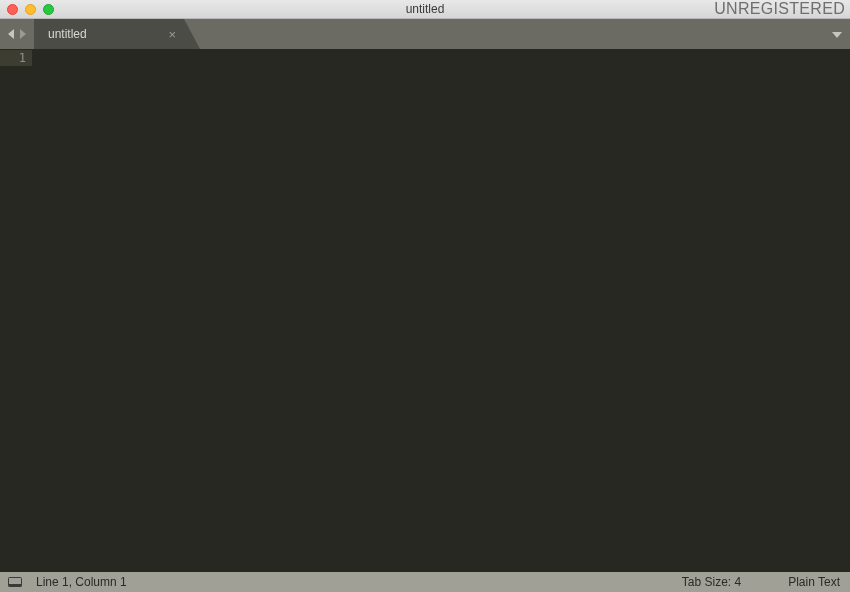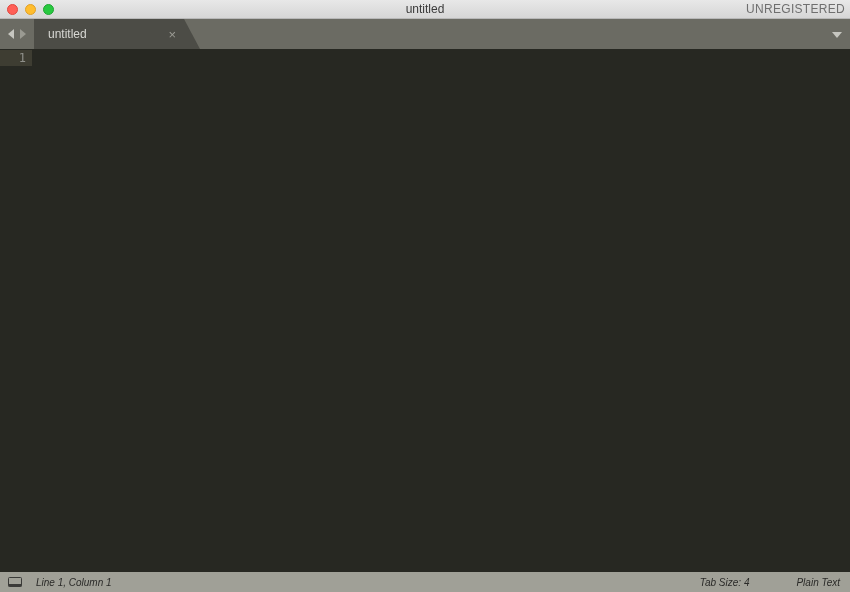--- a/index.html
+++ b/index.html
@@ -42,21 +42,21 @@
     .tl-min   { background: #ffbd2e; border: 0.5px solid #e0a027; }
     .tl-max   { background: #28c940; border: 0.5px solid #1fa533; }
     .title {
       margin: 0 auto;
       font-size: 12px;
       color: #3a3a3a;
     }
     .reg-status {
       position: absolute;
       right: 5px;
-      font-size: 12px;
+      font-size: 16px;
       color: #6f6f6f;
       letter-spacing: 0.3px;
       text-align: right;
     }
     
     .tabstrip {
       height: 30px;
       background: #6b6b63;
       display: flex;
       align-items: stretch;
@@ -131,25 +131,24 @@
     }
     .code {
       flex: 1;
     }
     
     .statusbar {
       height: 20px;
       background: #a0a097;
       display: flex;
       align-items: center;
-      font-size: 10px;
+      font-size: 12px;
       color: #2a2a28;
       padding: 0 10px 0 8px;
       gap: 14px;
-      font-style: italic;
     }
     .status-spacer { flex: 1; }
     .status-item { white-space: nowrap; }
     .console-icon {
       display: inline-flex;
       align-items: center;
     }
   </style>
 </head>
 <body>

